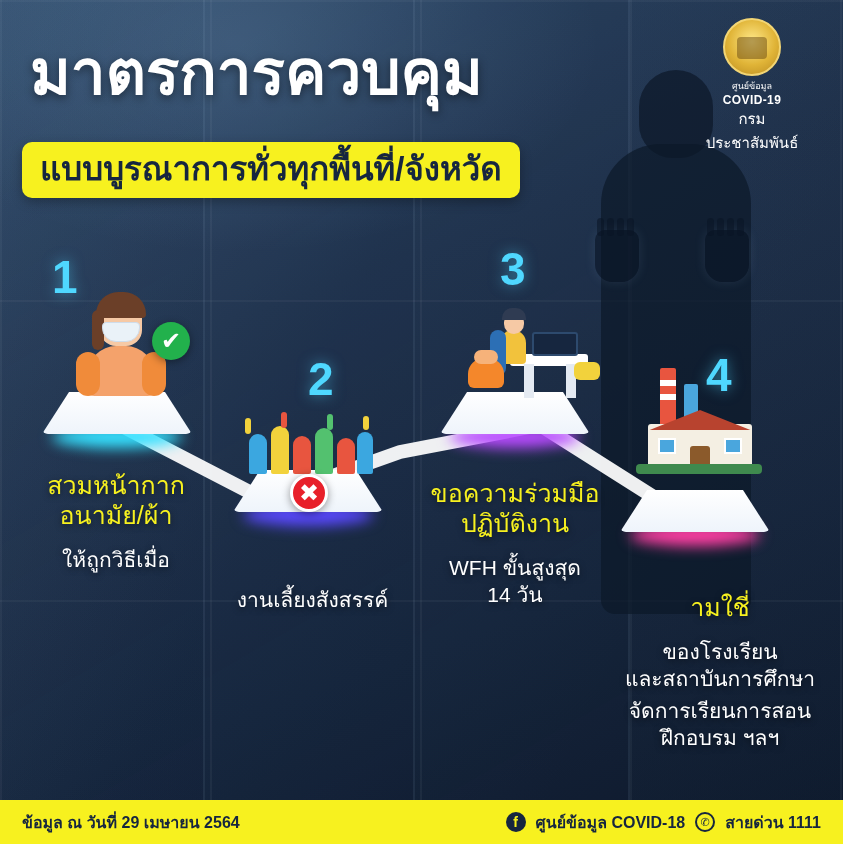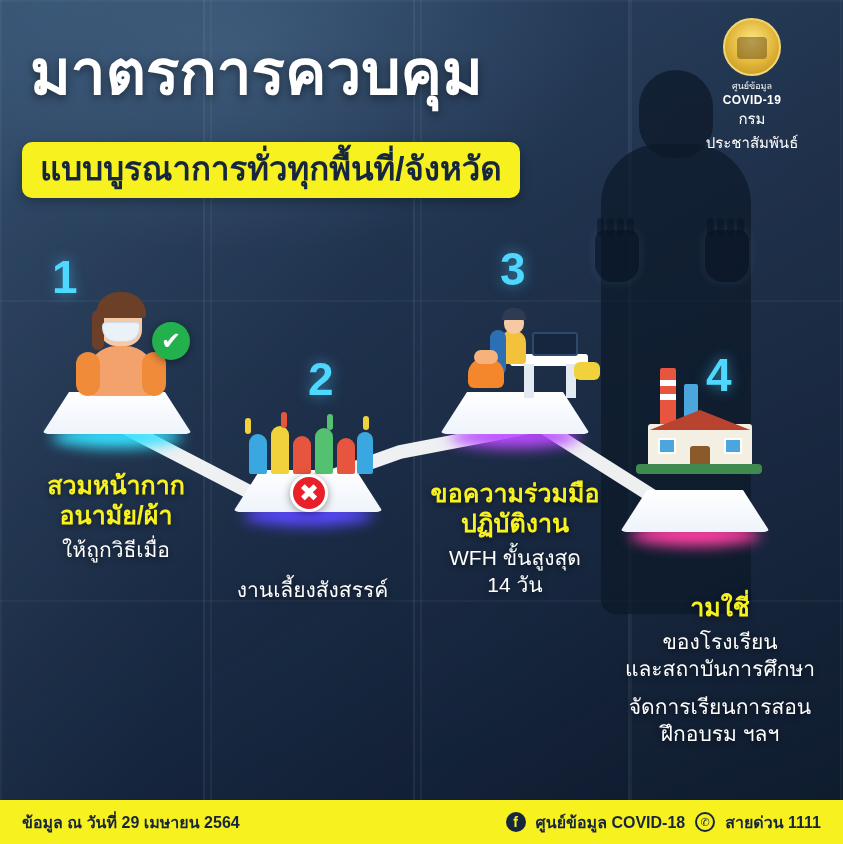--- a/index.html
+++ b/index.html
@@ -113,25 +113,25 @@
     filter: blur(7px);
   }
   .num {
     position: absolute;
     font-size: 46px; font-weight: 700; color: #4fd8ff;
     text-shadow: 0 0 14px rgba(79,216,255,0.5);
   }
   .art { position: absolute; }
   .caption { position: absolute; text-align: center; }
   .cap-title {
-    color: #f7f11f; font-weight: 700; font-size: 25px; line-height: 1.2;
+    color: #f7f11f; font-weight: 400; font-size: 25px; line-height: 1.2;
     text-shadow: 0 2px 6px rgba(0,0,0,0.5);
   }
   .cap-body {
-    color: #ffffff; font-size: 21px; line-height: 1.3; margin-top: 6px;
+    color: #ffffff; font-size: 21px; line-height: 1.3; margin-top: 16px;
     text-shadow: 0 2px 6px rgba(0,0,0,0.5);
   }
   
   .badge {
     position: absolute; width: 38px; height: 38px; border-radius: 50%;
     display: flex; align-items: center; justify-content: center;
     color: #fff; font-size: 24px; font-weight: 700;
     box-shadow: 0 2px 8px rgba(0,0,0,0.4);
   }
   .badge.ok { background: #22b14c; }
@@ -296,21 +296,21 @@
     <div class="fig" style="left:10px;top:42px;width:120px;height:20px;background:#b8432f;clip-path:polygon(8% 100%,50% 0%,92% 100%);"></div>
     <div class="fig" style="left:60px;top:78px;width:20px;height:26px;background:#8b5a2b;border-radius:3px 3px 0 0;"></div>
     <div class="fig" style="left:28px;top:70px;width:18px;height:16px;background:#4aa6dd;border:2px solid #ffffff;"></div>
     <div class="fig" style="left:94px;top:70px;width:18px;height:16px;background:#4aa6dd;border:2px solid #ffffff;"></div>
     <div class="fig" style="left:6px;top:96px;width:126px;height:10px;background:#3f8a4e;border-radius:4px;"></div>
   </div>
   <div class="caption" style="left:600px; top:592px; width:240px;">
     <div class="cap-title">ามใชี่</div>
     <div class="cap-body">ของโรงเรียน</div>
     <div class="cap-body" style="margin-top:0;">และสถาบันการศึกษา</div>
-    <div class="cap-body" style="margin-top:10px;">จัดการเรียนการสอน</div>
+    <div class="cap-body" style="margin-top:4px;">จัดการเรียนการสอน</div>
     <div class="cap-body" style="margin-top:0;">ฝึกอบรม ฯลฯ</div>
   </div>
 
   <div class="footer">
     <div class="footer-left">ข้อมูล ณ วันที่  29  เมษายน  2564</div>
     <div class="footer-right">
       <span class="fb-icon">f</span>
       <span>ศูนย์ข้อมูล COVID-18</span>
       <span class="ph-icon">✆</span>
       <span>สายด่วน 1111</span>

